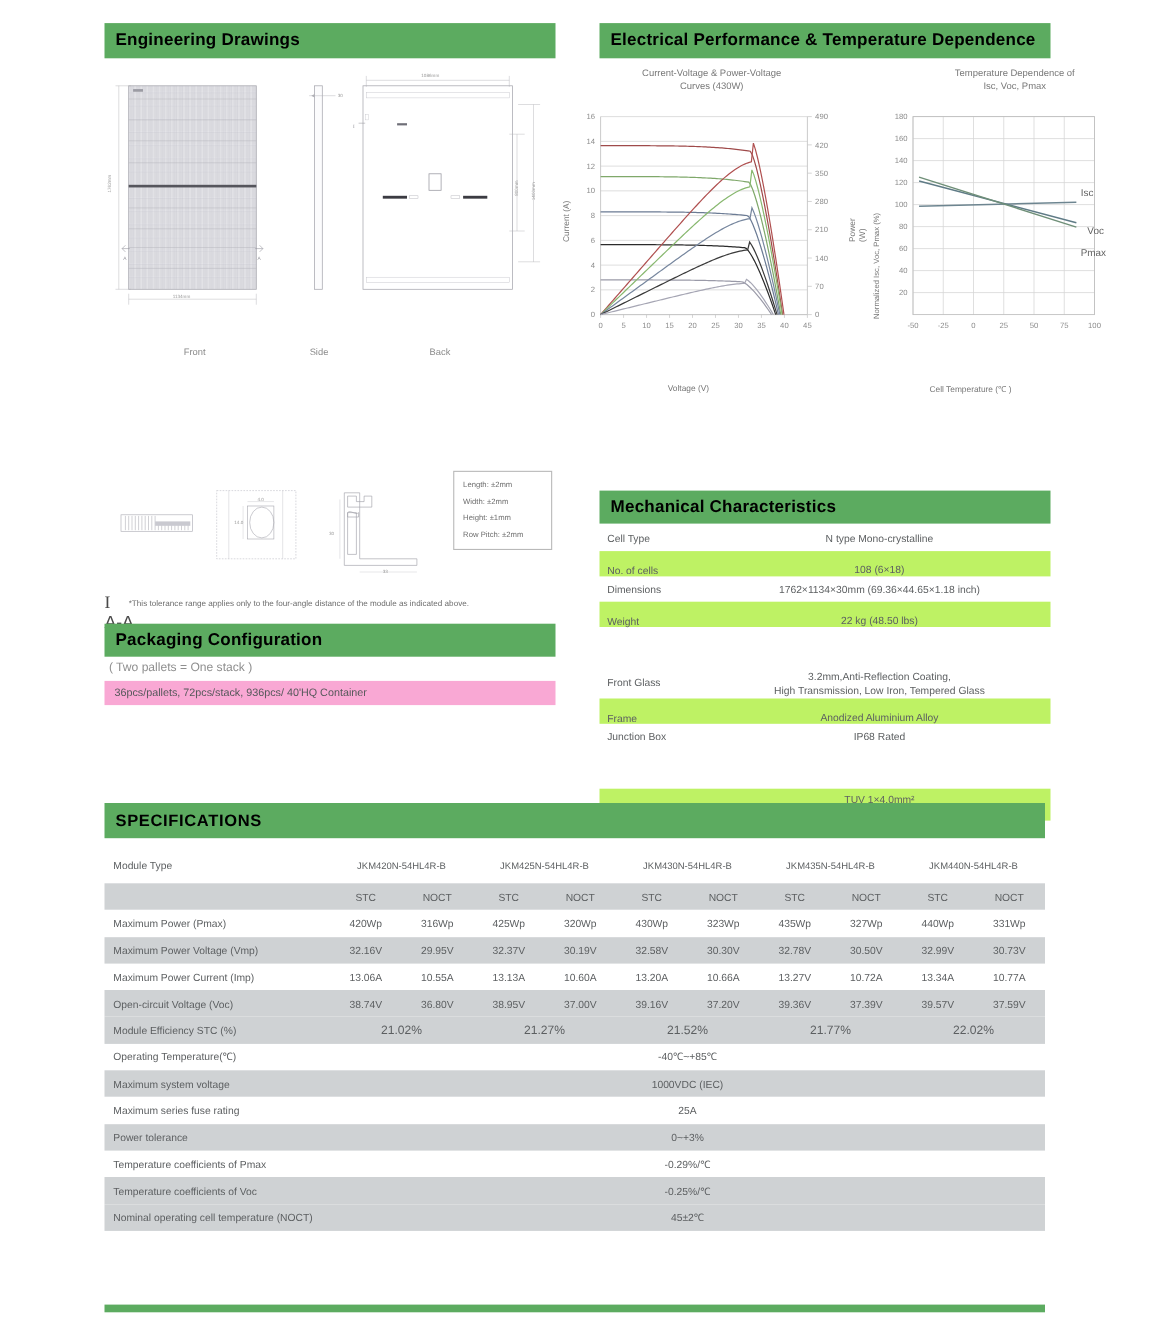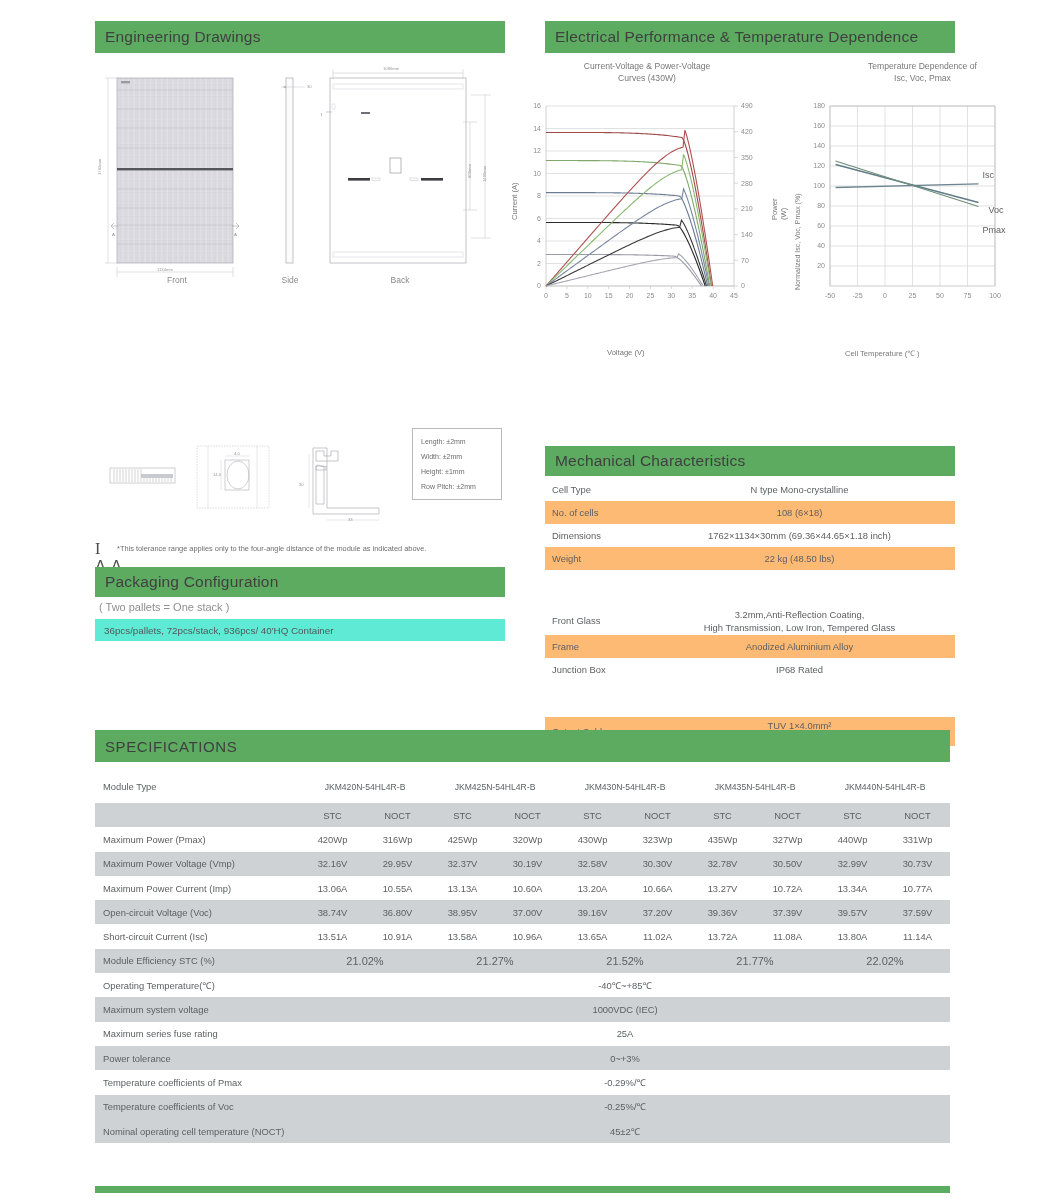--- a/index.html
+++ b/index.html
@@ -10,41 +10,41 @@
     font-family:"Liberation Sans", sans-serif;
     color:#4a4a4a;
     position:relative;
     overflow:hidden;
   }
   .page { position:absolute; inset:0; }
 
   
   .sec-head {
     background:#5cab60;
-    color:#404040;
-    font-weight:normal;
+    color:#000000;
+    font-weight:bold;
     display:flex; align-items:center;
     padding-left:10px;
     letter-spacing:.2px;
   }
   .sec-head.big { font-size:15.5px; }
   .sec-head.spec { font-size:15px; letter-spacing:.6px; }
 
   
   #eng-head  { position:absolute; left:95px;  top:21px;  width:410px; height:32px; }
   #elec-head { position:absolute; left:545px; top:21px;  width:410px; height:32px; }
   #pack-head { position:absolute; left:95px;  top:567px; width:410px; height:30px; }
   #mech-head { position:absolute; left:545px; top:446px; width:410px; height:30px; }
   #spec-head { position:absolute; left:95px;  top:730px; width:855px; height:32px; }
   #bottom-bar{ position:absolute; left:95px;  top:1186px; width:855px; height:7px; background:#5cab60; }
 
   
   #drawings { position:absolute; left:95px; top:60px; width:440px; height:300px; }
   #drawings .cap {
-    position:absolute; font-size:8.5px; color:#8a8a8a; text-align:center;
+    position:absolute; font-size:8.5px; color:#8a8a8a; text-align:center;margin-top:40px;
   }
   .dimtext { position:absolute; font-size:4.2px; color:#9a9a9a; white-space:nowrap; }
 
   
   #detail-row { position:absolute; left:95px; top:420px; width:420px; height:120px; }
   #tolbox {
     position:absolute; left:412px; top:428px; width:90px; height:72px;
     border:0.8px solid #b9b9b9; background:#fff;
     display:flex; flex-direction:column; justify-content:space-around;
     padding:5px 0 5px 8px;
@@ -54,28 +54,28 @@
     position:absolute; left:98px; top:544px; width:420px;
     font-size:7.4px; color:#6d6d6d;padding-left:19px;
   }
 
   
   #pack-sub {
     position:absolute; left:99px; top:601px; font-size:11px; color:#8f8f8f;
   }
   #pack-row {
     position:absolute; left:95px; top:619px; width:410px; height:22px;
-    background:#5eead4; display:flex; align-items:center; padding-left:9px;
+    background:#f9a8d4; display:flex; align-items:center; padding-left:9px;
     font-size:9.8px; color:#55585a;
   }
 
   
   #mech { position:absolute; left:545px; top:478px; width:410px; }
   .mrow { display:flex; align-items:center; min-height:23px; }
-  .mrow.alt { background:#fdba74; }
+  .mrow.alt { background:#bef264;align-items:flex-end; }
   .mrow .k { width:105px; padding-left:7px; font-size:9.4px; color:#5c5f61; flex:none; }
   .mrow .v { flex:1; text-align:center; font-size:9.4px; color:#5c5f61; line-height:13px; padding-right:6px;}
   .mrow.tall { min-height:29px;margin-top:36px; }
 
   
   #chart1 { position:absolute; left:512px; top:60px;  width:270px; height:310px; }
   #chart2 { position:absolute; left:790px; top:60px;  width:265px; height:310px; }
   .ch-title { text-align:center; font-size:8.6px; color:#787878; line-height:12px; }
   .ax-label { position:absolute; font-size:7.6px; color:#787878; }
 
@@ -534,35 +534,20 @@
         <div class="c">37.00V</div>
         <div class="c">39.16V</div>
         <div class="c">37.20V</div>
         <div class="c">39.36V</div>
         <div class="c">37.39V</div>
         <div class="c">39.57V</div>
         <div class="c">37.59V</div>
       </div>
     </div>
 
-    <div class="srow">
-      <div class="lbl">Short-circuit Current (Isc)</div>
-      <div class="cells">
-        <div class="c">13.51A</div>
-        <div class="c">10.91A</div>
-        <div class="c">13.58A</div>
-        <div class="c">10.96A</div>
-        <div class="c">13.65A</div>
-        <div class="c">11.02A</div>
-        <div class="c">13.72A</div>
-        <div class="c">11.08A</div>
-        <div class="c">13.80A</div>
-        <div class="c">11.14A</div>
-      </div>
-    </div>
 
     <div class="srow alt">
       <div class="lbl">Module Efficiency STC (%)</div>
       <div class="cells">
         <div class="c2">21.02%</div>
         <div class="c2">21.27%</div>
         <div class="c2">21.52%</div>
         <div class="c2">21.77%</div>
         <div class="c2">22.02%</div>
       </div>

